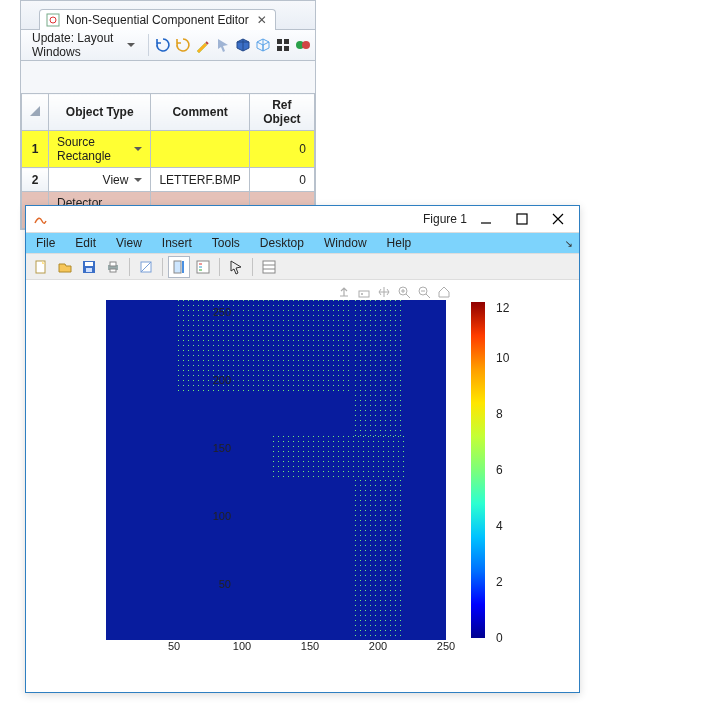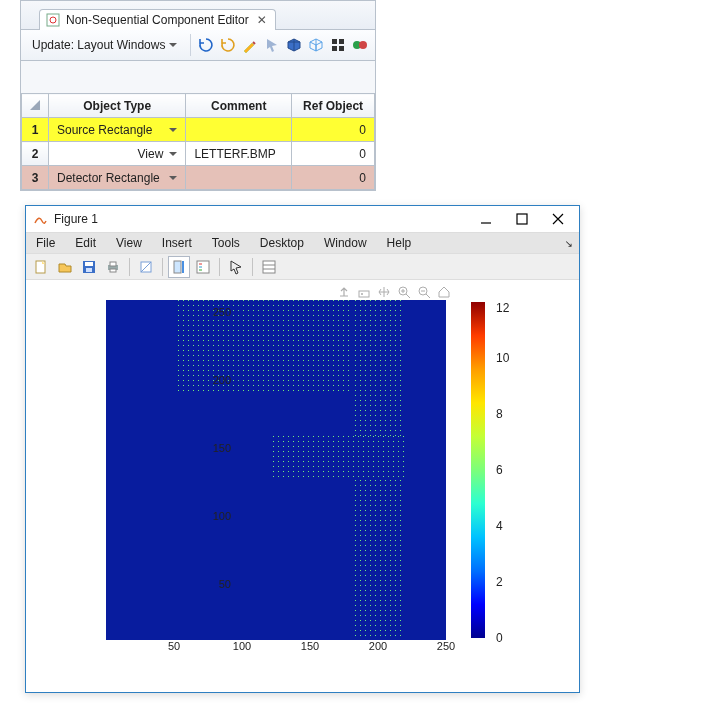--- a/index.html
+++ b/index.html
@@ -1,19 +1,19 @@
 <!DOCTYPE html>
 <html><head>
 <meta charset="utf-8">
 <style>
   * { box-sizing: border-box; margin: 0; padding: 0; font-family: "Segoe UI", Arial, sans-serif; }
   body { width: 716px; height: 715px; background: #fff; position: relative; font-size: 12px; color: #222; }
 
   
-  .nsc-window { position: absolute; left: 20px; top: 0; width: 356px; border: 1px solid #b8c1cc; background: #f5f7fa; }
+  .nsc-window { position: absolute; left: 20px; top: 0; width: 296px; border: 1px solid #b8c1cc; background: #f5f7fa; }
   .nsc-tabbar { background: linear-gradient(#f6f8fb, #e9eef5); height: 28px; display: flex; align-items: flex-end; padding-left: 18px; }
   .nsc-tab { display: inline-flex; align-items: center; gap: 6px; background: #fff; border: 1px solid #b8c1cc; border-bottom: none; border-radius: 4px 4px 0 0; padding: 3px 8px 3px 6px; position: relative; top: 1px; }
   .nsc-tab-icon svg { display:block; }
   .nsc-close { font-weight: normal; color: #555; margin-left: 2px; }
 
   .nsc-toolbar { background: linear-gradient(#fcfdff, #eef2f7); border-top: 1px solid #b8c1cc; border-bottom: 1px solid #b8c1cc; height: 32px; display: flex; align-items: center; gap: 4px; padding: 0 4px; }
   .tb-text-btn { display: inline-flex; align-items: center; gap: 4px; padding: 3px 6px; border: 1px solid transparent; border-radius: 2px; }
   .caret-down { width: 0; height: 0; border-left: 4px solid transparent; border-right: 4px solid transparent; border-top: 4px solid #5a5a5a; display: inline-block; }
   .tb-sep { width: 1px; height: 22px; background: #cbd3de; margin: 0 2px; }
   .tb-icon { width: 18px; height: 18px; display: inline-flex; align-items: center; justify-content: center; }
@@ -30,27 +30,27 @@
   .nsc-table thead th { background: linear-gradient(#fff,#eef2f7); font-weight: 700; text-align: center; }
   .nsc-table .rowhead { background: linear-gradient(#fff,#eef2f7); font-weight: 700; text-align: center; width: 26px; }
   .obj-cell { display:flex; align-items: center; justify-content: space-between; }
   .row-highlight td { background: #ffff33 !important; }
   .row-detector td { background: #e5c1b8 !important; }
   .ref-col { text-align: right !important; }
   .thcorner { width: 26px; }
 
   
   .fig-window { position: absolute; left: 25px; top: 205px; width: 555px; height: 488px; border: 1px solid #2e7fc1; background: #fff; box-shadow: 0 2px 8px rgba(0,0,0,.15); display: flex; flex-direction: column; }
-  .fig-titlebar { height: 26px; display: flex; align-items: center; padding: 0 4px 0 6px; background: #fff; }
+  .fig-titlebar { height: 26px; display: flex; align-items: center; padding: 0 4px 0 6px; background: #fff; text-align: right; }
   .fig-titlebar .fig-icon { width:16px; height:16px; margin-right:6px; display:inline-flex; }
   .fig-title { flex: 1; font-size: 12px; }
   .winbtn { width: 34px; height: 22px; display: inline-flex; align-items: center; justify-content: center; margin-left: 2px; }
   .winbtn svg { display:block; }
 
-  .fig-menubar { height: 22px; background: #e5e5e5; border-top: 1px solid #ddd; border-bottom: 1px solid #ddd; display: flex; align-items: center; }
+  .fig-menubar { height: 22px; background: #7dd3fc; border-top: 1px solid #ddd; border-bottom: 1px solid #ddd; display: flex; align-items: center; }
   .fig-menubar .menu-item { padding: 2px 10px; }
   .fig-menubar .spacer { flex: 1; }
   .fig-menubar .dockhint { font-size: 10px; padding-right: 6px; color: #333; }
 
   .fig-toolbar { height: 26px; background: #efefef; border-bottom: 1px solid #ddd; display: flex; align-items: center; gap: 2px; padding: 0 4px; }
   .fig-tb-icon { width: 22px; height: 22px; display:inline-flex; align-items:center; justify-content:center; border:1px solid transparent; }
   .fig-tb-icon.active { border-color:#b0b9c6; background:#fff; }
   .fig-tb-sep { width:1px; height:18px; background:#c4c4c4; margin:0 3px; }
 
   .fig-canvas { position: relative; flex: 1; background: #fff; }

